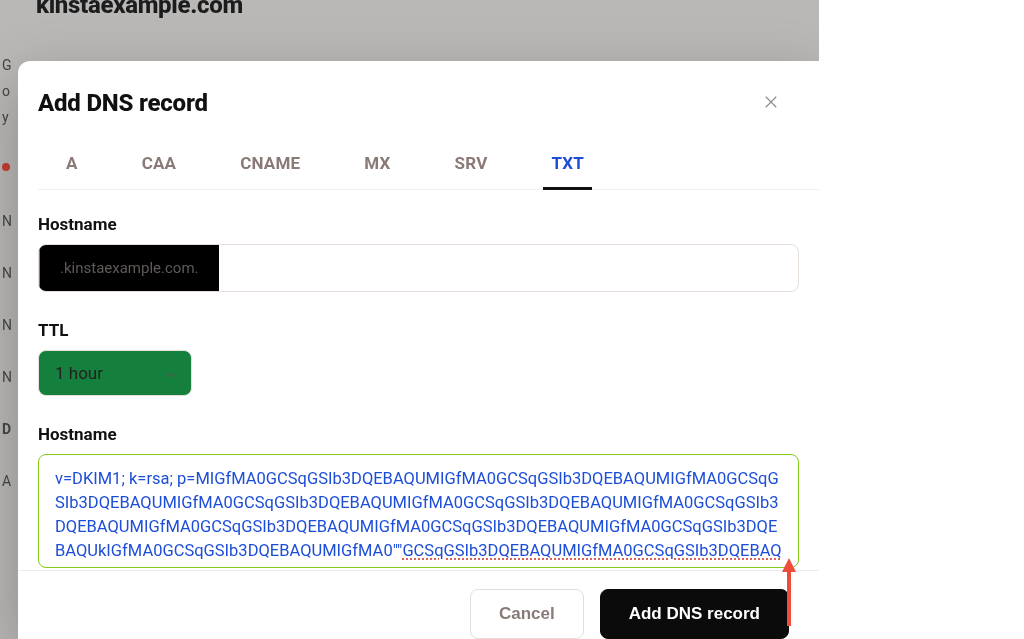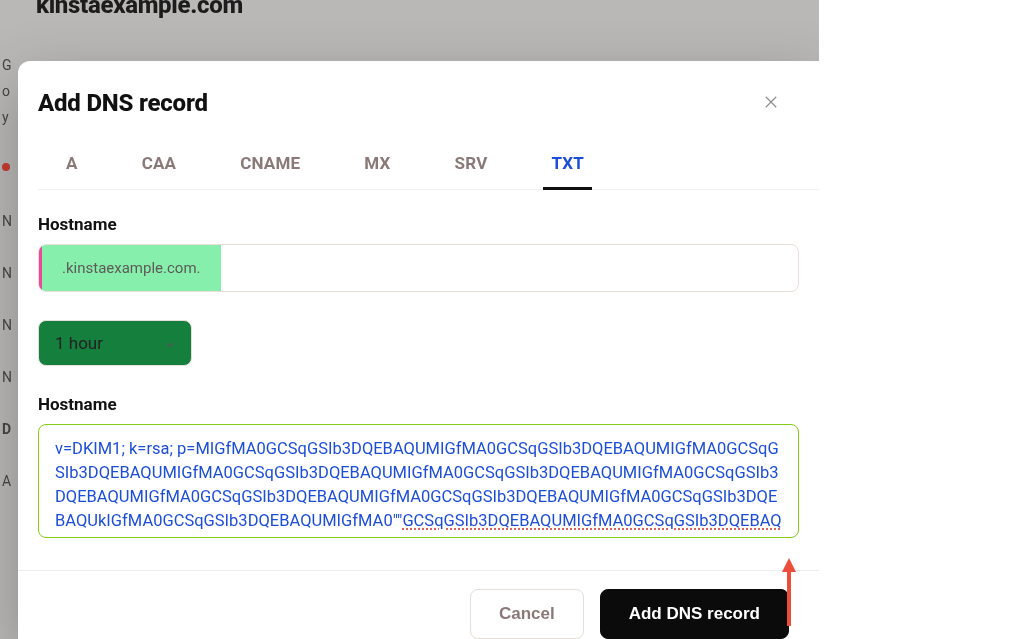--- a/index.html
+++ b/index.html
@@ -62,22 +62,22 @@
     display:flex; width:100%;
     border:1px solid #e7ded9;
     border-radius:8px;
     overflow:hidden;
     height:48px;
   }
   .hostname-input {
     flex:1; border:none; padding:0 16px; font-size:17px; color:#222; outline:none; background:#fff;
   }
   .hostname-suffix {
-    background:#86efac;
-    border-left:3px solid #ec4899;
+    background:#000000;
+    border-left:1px solid #ec4899;
     padding:0 20px;
     display:flex;align-items:center;
     font-size:15px;
     color:#5e5a58;
   }
 
   .ttl-block { margin-top:28px; }
   .ttl-select {
     width:154px; height:46px;
     border:1px solid #e7ded9;
@@ -186,20 +186,21 @@
       </div>
     </div>
 
     <div class="body">
       <div class="field-label">Hostname</div>
       <div class="hostname-row">
         <div class="hostname-suffix">.kinstaexample.com.</div>
       </div>
 
       <div class="ttl-block">
+        <div class="field-label">TTL</div>
         <div class="ttl-select">
           <span>1 hour</span>
           <span class="chev">
             <svg viewBox="0 0 24 24">
                 <path d="M6 9l6 6 6-6"></path>
               </svg>
           </span>
         </div>
       </div>
 

